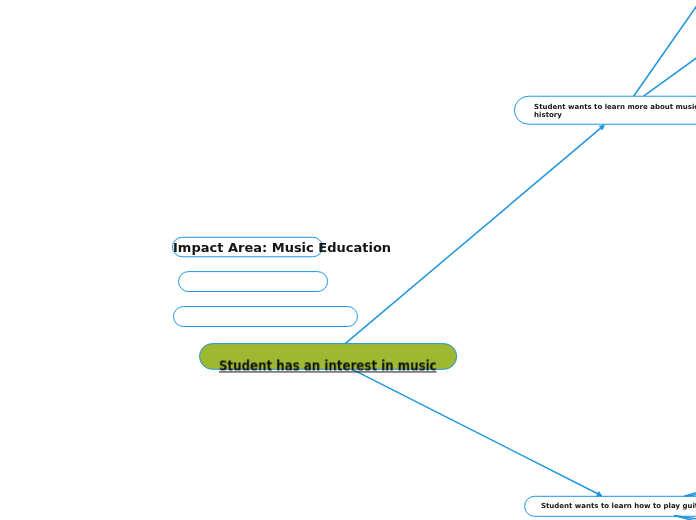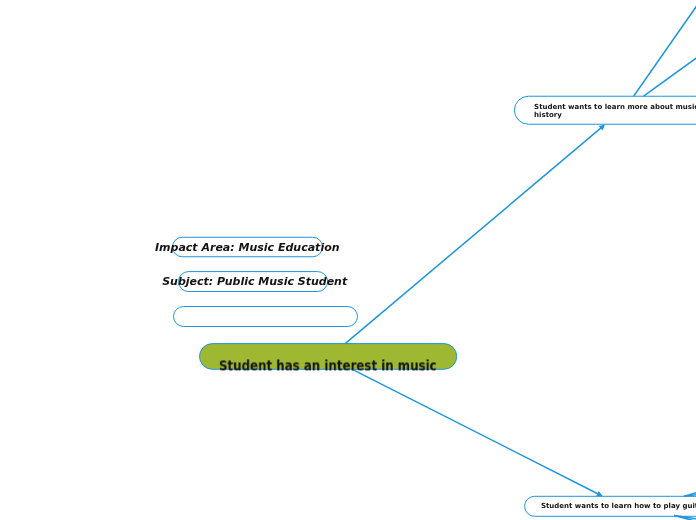--- a/index.html
+++ b/index.html
@@ -5,21 +5,21 @@
   html,body{margin:0;padding:0;background:#ffffff;}
   body{width:696px;height:520px;overflow:hidden;
        font-family:"DejaVu Sans",sans-serif;
        -webkit-font-smoothing:antialiased;}
   #canvas{position:relative;width:696px;height:520px;background:#ffffff;overflow:hidden;}
   svg.layer{position:absolute;left:0;top:0;width:696px;height:520px;}
   #nodes{position:absolute;left:0;top:0;width:696px;height:520px;}
   .node{position:absolute;box-sizing:border-box;display:flex;align-items:center;
         font-weight:bold;color:#141414;}
   .node > span{display:block;white-space:nowrap;will-change:transform;}
-  .node.attribute{justify-content:center;text-align:center;font-size:11px;font-style:italic;}
+  .node.attribute{justify-content:flex-start;text-align:center;font-size:13px;}
   .node.central{justify-content:center;text-align:center;font-size:14px;}
   .node.leaf{justify-content:flex-start;text-align:left;font-size:7px;
              line-height:8.2px;}
   .node.leaf > span{white-space:pre;}
 </style>
 </head>
 <body>
 
 <div id="canvas">
   <svg id="shapes" class="layer" viewBox="0 0 696 520" xmlns="http://www.w3.org/2000/svg">
@@ -55,24 +55,21 @@
         <line x1="674.2" y1="515.6" x2="701.00" y2="519.40" stroke="#1e95de" stroke-width="1.5" stroke-linecap="butt"></line>
       </g>
       <g>
         <line x1="674.2" y1="515.6" x2="701.00" y2="522.50" stroke="#1e95de" stroke-width="1.5" stroke-linecap="butt"></line>
       </g>
     </svg>
   <div id="nodes">
       <div class="node attribute" style="left: 172.5px; top: 237.25px; width: 150px; height: 19.5px;">
         <span style="transform: translate(0px, 0.3px) scaleX(1);">Impact Area: Music Education</span>
       </div>
-      <div class="node attribute" style="left: 178.5px; top: 271.6px; width: 149.1px; height: 19.9px;">
-        <span style="transform: translate(1.2px, 0.3px) scaleX(1);">Subject: Public Music Student</span>
-      </div>
-      <div class="node central" style="left: 199.5px; top: 343.6px; width: 257.2px; height: 41px;">
+      <div class="node central" style="left: 199.5px; top: 343.6px; width: 257.2px; height: 41px; text-decoration: underline;">
         <span style="transform: translate(0px, 1.4px) scaleX(0.845);">Student has an interest in music</span>
       </div>
       <div class="node leaf" style="left: 514.4px; top: 96.22px; width: 225px; height: 28px; padding-left: 21px;">
         <span style="transform: translate(-0.9px, 0.6px) scaleX(1);">Student wants to learn more about music
 history</span>
       </div>
       <div class="node leaf" style="left: 524.6px; top: 496.3px; width: 226px; height: 20px; padding-left: 16px;">
         <span style="transform: translate(-0.1px, -0.2px) scaleX(1);">Student wants to learn how to play guitar</span>
       </div>
     </div>

